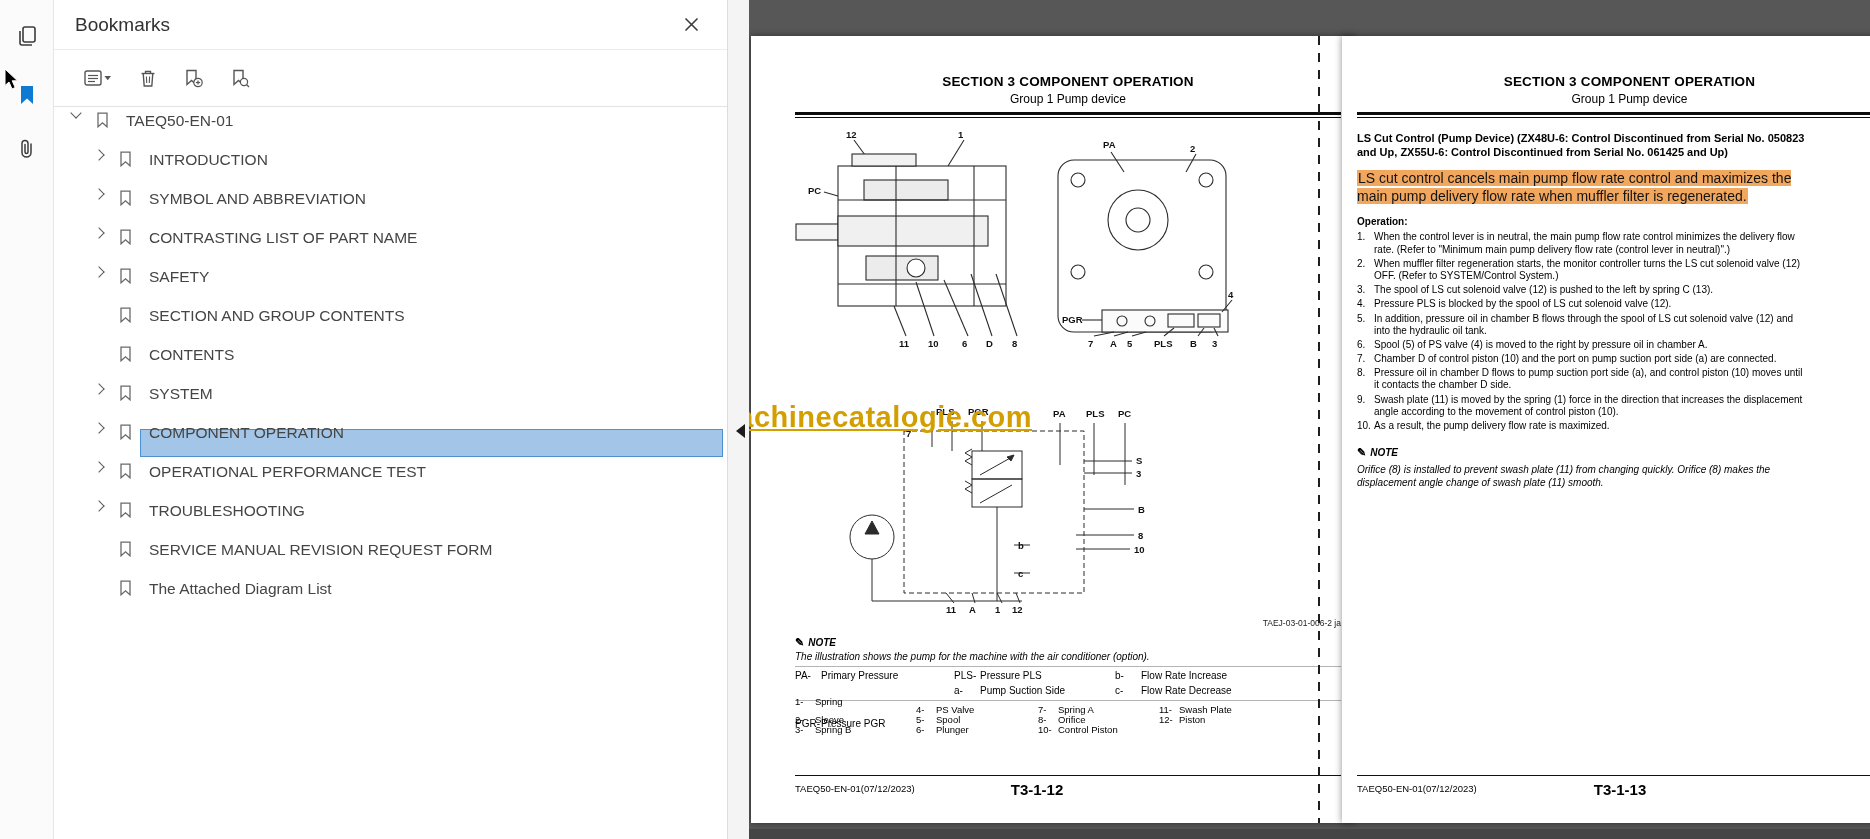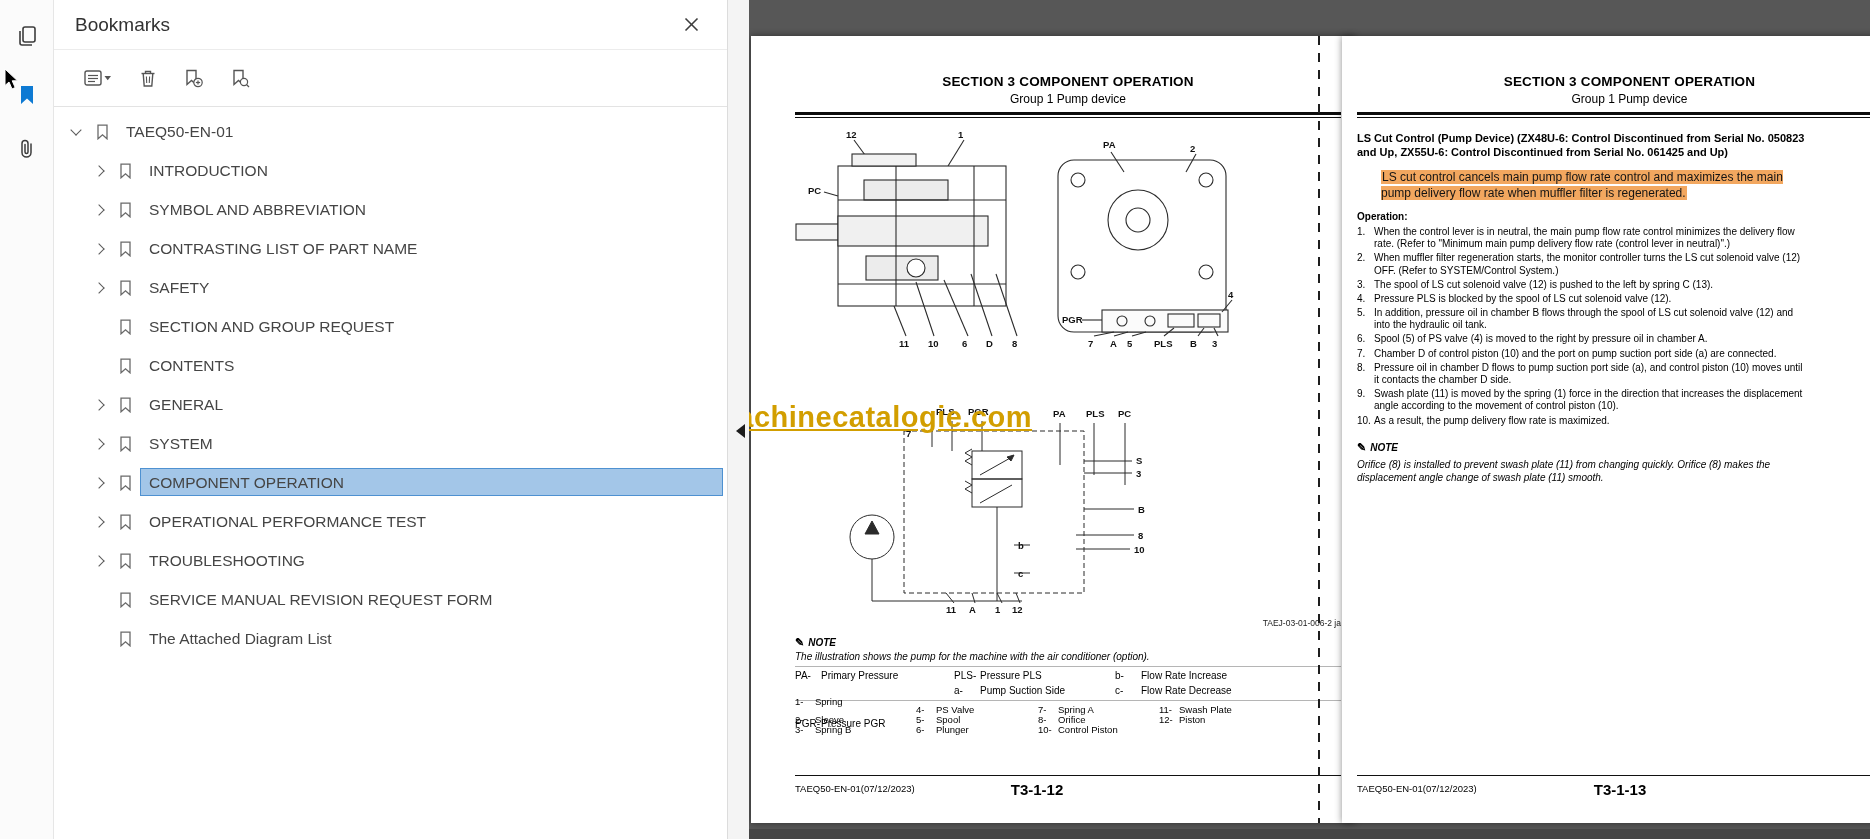--- a/index.html
+++ b/index.html
@@ -13,21 +13,21 @@
 
   
   .panel { position:absolute; left:54px; top:0; width:673px; height:100%; background:#fff; z-index:4; }
   .panel-header { height:50px; display:flex; align-items:center; justify-content:space-between; padding:0 28px 0 21px; border-bottom:1px solid #ececec; }
   .panel-title { font-size:19px; color:#323232; }
   .close-btn { cursor:pointer; display:flex; }
   .panel-toolbar { height:57px; display:flex; align-items:center; gap:28px; padding-left:30px; border-bottom:1px solid #e3e3e3; }
   .tb-btn { display:flex; align-items:center; cursor:pointer; }
 
   .tree { position:absolute; left:0; top:112px; right:0; }
-  .tree-row { position:relative; height:39px; display:flex; align-items:center; padding-left:41px; cursor:pointer; }
+  .tree-row { position:relative; height:39px; display:flex; align-items:flex-start; padding-left:41px; cursor:pointer; }
   .tree-row.root { padding-left:18px; }
   .chev { width:8px; height:8px; border-right:1.6px solid #5a5a5a; border-bottom:1.6px solid #5a5a5a; transform:rotate(-45deg); margin-right:16px; flex:none; cursor:pointer; }
   .chev.down { transform:rotate(45deg); margin-top:-3px; }
   .chev-spacer { width:8px; margin-right:16px; flex:none; }
   .bm-ico { flex:none; margin-right:11px; }
   .bm-label { font-size:15.5px; color:#454545; white-space:nowrap; position:relative; z-index:2; padding:0 6px; }
   .tree-row.selected::before { content:""; position:absolute; left:86px; right:4px; top:5px; bottom:6px; background:#a3c6e8; border:1px solid #4e91d1; }
 
   
   .panel-scroll { position:absolute; left:727px; top:0; width:22px; height:100%; background:#f4f4f4; border-left:1px solid #dcdcdc; z-index:4; }
@@ -73,21 +73,21 @@
   .f-left { position:absolute; top:747px; font-size:9.5px; }
   .page-left .f-left { left:44px; }
   .page-right .f-left { left:15px; }
   .f-page { position:absolute; top:745px; width:80px; text-align:center; font-size:15px; font-weight:bold; }
   .page-left .f-page { left:246px; }
   .page-right .f-page { left:238px; }
 
   
   .rp-body { position:absolute; left:15px; top:95px; width:452px; }
   .rp-title { font-size:11px; font-weight:bold; line-height:1.3; }
-  .rp-intro { margin-top:9px; font-size:12px; line-height:1.35;margin-left:24px; }
+  .rp-intro { margin-top:9px; font-size:14px; line-height:1.35; }
   .hl { background:#f2a75f; color:#141414; padding:0 1px; }
   .rp-op { margin-top:10px; font-size:10px; font-weight:bold; }
   .steps { margin-top:4px; }
   .step { display:flex; margin-top:2px; }
   .sn { flex:none; width:17px; font-size:10px; line-height:1.22; }
   .st { flex:1; font-size:10px; line-height:1.22; }
   .rp-note-row { margin-top:14px; font-size:10px; font-style:italic; font-weight:bold; display:flex; align-items:center; gap:4px; }
   .rp-note-text { margin-top:4px; font-size:10px; font-style:italic; line-height:1.3; }
 
   svg { display:block; }
@@ -200,35 +200,28 @@
         <svg class="bm-ico" width="13" height="16" viewBox="0 0 13 16">
             <path d="M2 1.2 h9 v13.6 l-4.5 -4 -4.5 4 z" fill="none" stroke="#6a6a6a" stroke-width="1.3"></path>
           </svg>
         <span class="bm-label">SAFETY</span>
       </div>
       <div class="tree-row">
         <span class="chev-spacer"></span>
         <svg class="bm-ico" width="13" height="16" viewBox="0 0 13 16">
             <path d="M2 1.2 h9 v13.6 l-4.5 -4 -4.5 4 z" fill="none" stroke="#6a6a6a" stroke-width="1.3"></path>
           </svg>
-        <span class="bm-label">SECTION AND GROUP REQUEST</span>
+        <span class="bm-label">SECTION AND GROUP CONTENTS</span>
       </div>
       <div class="tree-row">
         <span class="chev-spacer"></span>
         <svg class="bm-ico" width="13" height="16" viewBox="0 0 13 16">
             <path d="M2 1.2 h9 v13.6 l-4.5 -4 -4.5 4 z" fill="none" stroke="#6a6a6a" stroke-width="1.3"></path>
           </svg>
         <span class="bm-label">CONTENTS</span>
-      </div>
-      <div class="tree-row">
-        <span class="chev"></span>
-        <svg class="bm-ico" width="13" height="16" viewBox="0 0 13 16">
-            <path d="M2 1.2 h9 v13.6 l-4.5 -4 -4.5 4 z" fill="none" stroke="#6a6a6a" stroke-width="1.3"></path>
-          </svg>
-        <span class="bm-label">GENERAL</span>
       </div>
       <div class="tree-row">
         <span class="chev"></span>
         <svg class="bm-ico" width="13" height="16" viewBox="0 0 13 16">
             <path d="M2 1.2 h9 v13.6 l-4.5 -4 -4.5 4 z" fill="none" stroke="#6a6a6a" stroke-width="1.3"></path>
           </svg>
         <span class="bm-label">SYSTEM</span>
       </div>
       <div class="tree-row selected">
         <span class="chev"></span>

